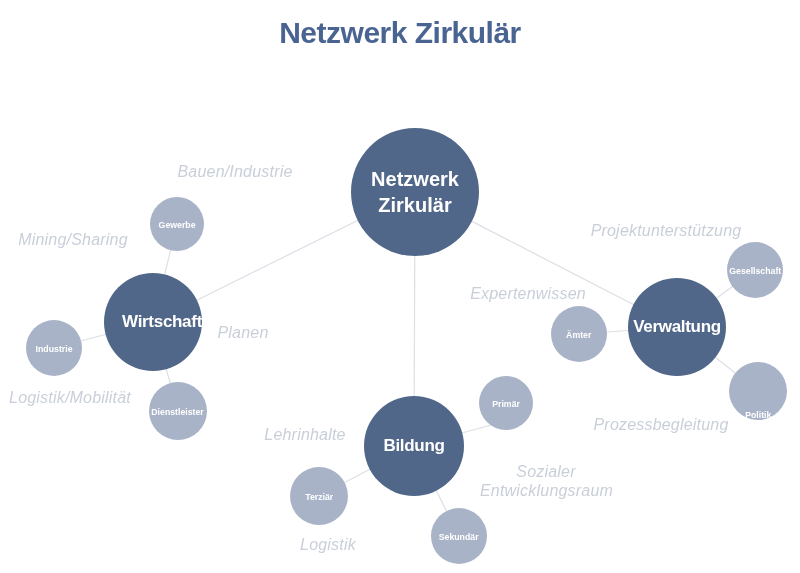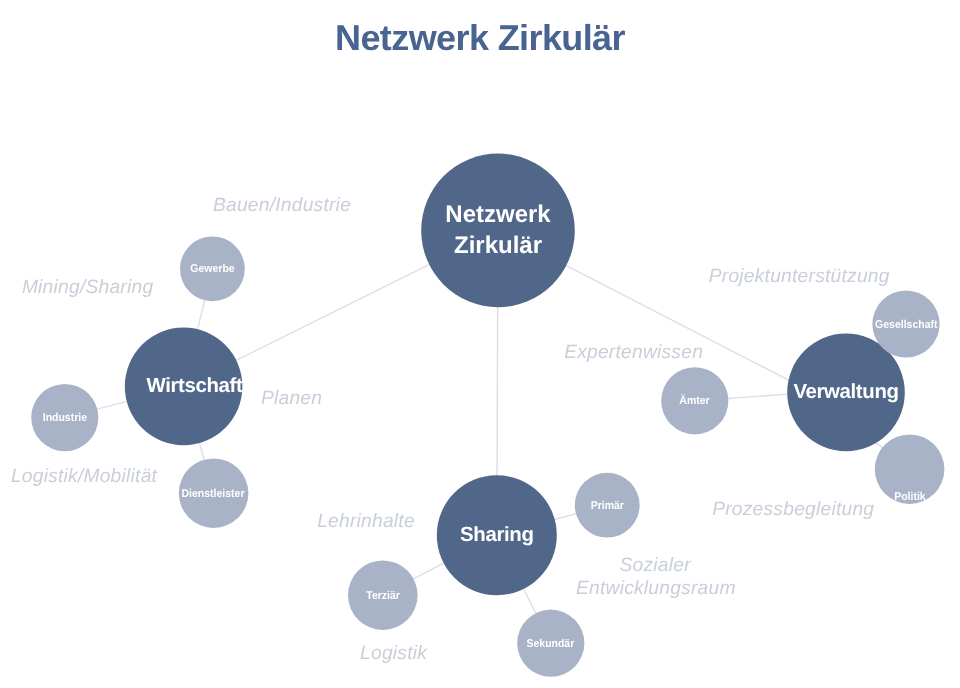--- a/index.html
+++ b/index.html
@@ -102,36 +102,36 @@
       </div>
       <div class="node satellite" style="left: 150px; top: 197px; height: 54px; width: 54px;">
         <span class="node-label">Gewerbe</span>
       </div>
       <div class="node satellite" style="left: 26px; top: 320px; height: 56px; width: 56px; align-items: center;">
         <span class="node-label">Industrie</span>
       </div>
       <div class="node satellite" style="left: 149px; top: 382px; height: 58px; width: 58px;">
         <span class="node-label">Dienstleister</span>
       </div>
-      <div class="node cluster" style="left: 656px; top: 278px; height: 98px; width: 98px;">
+      <div class="node cluster" style="left: 628px; top: 278px; height: 98px; width: 98px;">
         <span class="node-label">Verwaltung</span>
       </div>
       <div class="node satellite" style="left: 727px; top: 242px; height: 56px; width: 56px;">
         <span class="node-label">Gesellschaft</span>
       </div>
       <div class="node satellite" style="left: 551px; top: 306px; height: 56px; width: 56px;">
         <span class="node-label">Ämter</span>
       </div>
       <div class="node satellite" style="left: 729px; top: 362px; height: 58px; width: 58px; align-items: flex-end;">
         <span class="node-label">Politik</span>
       </div>
       <div class="node cluster" style="left: 364px; top: 396px; height: 100px; width: 100px;">
-        <span class="node-label">Sharing</span>
+        <span class="node-label">Bildung</span>
       </div>
-      <div class="node satellite" style="left: 479px; top: 394px; height: 54px; width: 54px;">
+      <div class="node satellite" style="left: 479px; top: 376px; height: 54px; width: 54px;">
         <span class="node-label">Primär</span>
       </div>
       <div class="node satellite" style="left: 290px; top: 467px; height: 58px; width: 58px;">
         <span class="node-label">Terziär</span>
       </div>
       <div class="node satellite" style="left: 431px; top: 508px; height: 56px; width: 56px;">
         <span class="node-label">Sekundär</span>
       </div>
     </div>
   <div id="annotations">

